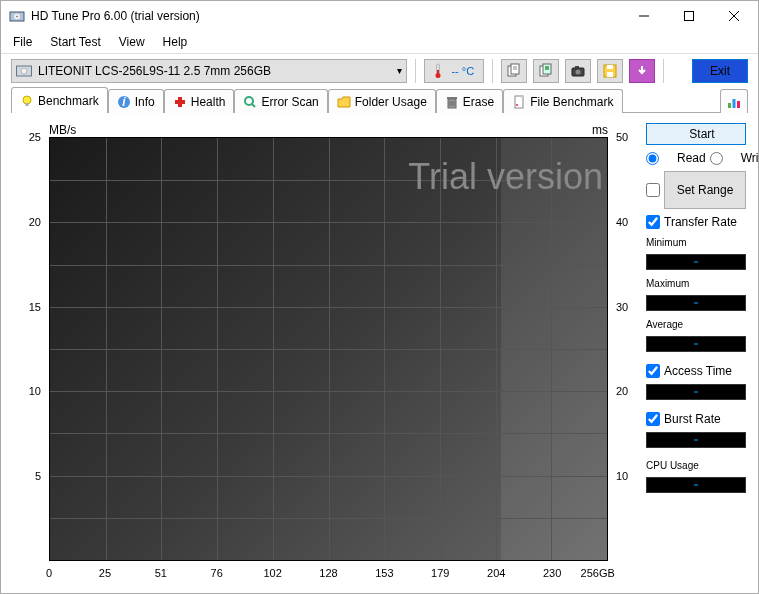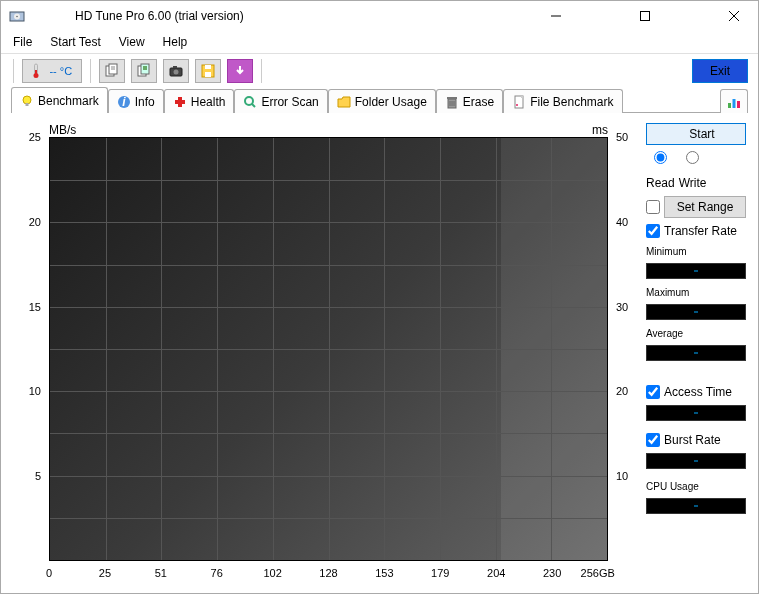--- a/index.html
+++ b/index.html
@@ -1,17 +1,17 @@
 <!DOCTYPE html>
 <html><head>
 <meta charset="utf-8">
 <style>
 * { box-sizing: border-box; margin: 0; padding: 0; font-family: 'Segoe UI', Tahoma, sans-serif; font-size: 12px; }
 body { background: #fff; width: 759px; height: 594px; display: flex; flex-direction: column; border: 1px solid #aaa; }
-.titlebar { height: 30px; display: flex; align-items: center; padding: 0 2px 0 8px; background: #fff; gap: 44px; }
+.titlebar { height: 30px; display: flex; align-items: center; padding: 0 2px 0 8px; background: #fff; }
 .titlebar .icon { width: 16px; height: 16px; margin-right: 6px; }
 .titlebar .title { flex: 1; font-size: 12px; }
 .titlebar .winbtn { width: 45px; height: 28px; display: flex; align-items: center; justify-content: center; cursor: pointer; }
 .menubar { height: 22px; display: flex; align-items: center; padding: 0 4px; gap: 2px; background: #fff; }
 .menubar .mitem { padding: 2px 8px; cursor: pointer; }
 .toolbar { height: 34px; display: flex; align-items: center; padding: 4px 10px; gap: 6px; border-top: 1px solid #e0e0e0; }
 .drive-select { flex: 0 0 auto; width: 396px; height: 24px; border: 1px solid #adadad; background: #e1e1e1; display: flex; align-items: center; padding: 0 4px; cursor: pointer; position: relative; }
 .drive-select .hd-icon { width: 16px; height: 12px; margin-right: 6px; }
 .drive-select .txt { flex: 1; }
 .drive-select .arrow { font-size: 10px; }
@@ -38,25 +38,25 @@
 .yaxis-left { position: absolute; top: 14px; bottom: 22px; left: 0; width: 32px; }
 .yaxis-left .tick { position: absolute; right: 4px; font-size: 11px; transform: translateY(-50%); }
 .yaxis-right { position: absolute; top: 14px; bottom: 22px; right: 0; width: 26px; }
 .yaxis-right .tick { position: absolute; left: 4px; font-size: 11px; transform: translateY(-50%); }
 .xaxis { position: absolute; left: 36px; right: 30px; bottom: 0; height: 18px; }
 .xaxis .tick { position: absolute; top: 2px; font-size: 11px; transform: translateX(-50%); }
 .xaxis .tick.last { transform: translateX(-80%); }
 .sidepanel { width: 100px; display: flex; flex-direction: column; gap: 6px; padding-top: 0; }
 .btn { height: 22px; border: 1px solid #0078d7; background: #e5f1fb; display: flex; align-items: center; justify-content: center; cursor: pointer; padding-left: 12px; }
 .radio-row { display: flex; gap: 4px; align-items: center; }
-.radio-row label { display: flex; align-items: center; gap: 12px; cursor: pointer; flex-direction: column; }
+.radio-row label { display: flex; align-items: center; gap: 18px; cursor: pointer; }
 .radio-row input { margin: 0; }
 .range-row { display: flex; gap: 4px; align-items: center; }
 .range-row input[type="checkbox"] { width: 14px; height: 14px; }
-.range-btn { flex: 1; height: 22px; border: 1px solid #adadad; background: #e1e1e1; display: flex; align-items: center; justify-content: center; cursor: pointer; }
+.range-btn { flex: 1; height: 38px; border: 1px solid #adadad; background: #e1e1e1; display: flex; align-items: center; justify-content: center; cursor: pointer; }
 .chk-row { display: flex; align-items: center; gap: 4px; }
 .chk-row input { width: 14px; height: 14px; }
 .stat-label { font-size: 10px; margin-top: 2px; }
 .stat-box { height: 16px; background: #000; border: 1px solid #333; position: relative; }
 .stat-box::after { content: ''; position: absolute; left: 50%; top: 50%; width: 4px; height: 1px; background: #0af; transform: translate(-50%, -50%); }
 svg { display: block; }
 </style>
 </head>
 <body>
 
@@ -88,20 +88,30 @@
 </div>
 
 <div class="menubar">
   <div class="mitem">File</div>
   <div class="mitem">Start Test</div>
   <div class="mitem">View</div>
   <div class="mitem">Help</div>
 </div>
 
 <div class="toolbar">
+  <div class="drive-select">
+    <span class="hd-icon">
+        <svg width="16" height="12">
+          <rect x="0.5" y="1" width="15" height="10" fill="#d0d8e0" stroke="#678"></rect>
+          <circle cx="8" cy="6" r="3" fill="#f0f0f0" stroke="#888" stroke-width="0.5"></circle>
+        </svg>
+      </span>
+    <span class="txt">LITEONIT LCS-256L9S-11 2.5 7mm 256GB</span>
+    <span class="arrow">▾</span>
+  </div>
   <div class="sep"></div>
   <div class="tb-btn wide">
     <span>
         <svg width="8" height="16">
           <rect x="2.5" y="1" width="3" height="10" rx="1.5" fill="#e0e0e0" stroke="#888" stroke-width="0.5"></rect>
           <circle cx="4" cy="12.5" r="2.5" fill="#d22"></circle>
           <rect x="3" y="7" width="2" height="5" fill="#d22"></rect>
         </svg>
       </span>
     <span style="color:#0066cc;font-size:11px;">-- °C</span>
@@ -239,20 +249,21 @@
     </div>
     <div class="yaxis-right">
       <span class="tick" style="top:0%">50</span>
       <span class="tick" style="top:20%">40</span>
       <span class="tick" style="top:40%">30</span>
       <span class="tick" style="top:60%">20</span>
       <span class="tick" style="top:80%">10</span>
     </div>
     <div class="chart-plot">
       <div class="light-zone"></div>
+      <div class="watermark">Trial version</div>
       <div class="grid-v" style="left:10%"></div>
         <div class="grid-v" style="left:20%"></div>
         <div class="grid-v" style="left:30%"></div>
         <div class="grid-v" style="left:40%"></div>
         <div class="grid-v" style="left:50%"></div>
         <div class="grid-v" style="left:60%"></div>
         <div class="grid-v" style="left:70%"></div>
         <div class="grid-v" style="left:80%"></div>
         <div class="grid-v" style="left:90%"></div>
       <div class="grid-h" style="top:10%"></div>
@@ -299,21 +310,21 @@
     <div class="chk-row">
         <input type="checkbox" checked="" style="">
         <span>Transfer Rate</span>
       </div>
     <div class="stat-label">Minimum</div>
     <div class="stat-box"></div>
     <div class="stat-label">Maximum</div>
     <div class="stat-box"></div>
     <div class="stat-label">Average</div>
     <div class="stat-box"></div>
-    <div class="chk-row" style="margin-top:18px;">
+    <div class="chk-row" style="margin-top:6px;">
         <input type="checkbox" checked="" style="">
         <span>Access Time</span>
       </div>
     <div class="stat-box"></div>
     <div class="chk-row" style="margin-top:6px;">
         <input type="checkbox" checked="" style="">
         <span>Burst Rate</span>
       </div>
     <div class="stat-box"></div>
     <div class="stat-label" style="margin-top:6px;">CPU Usage</div>

